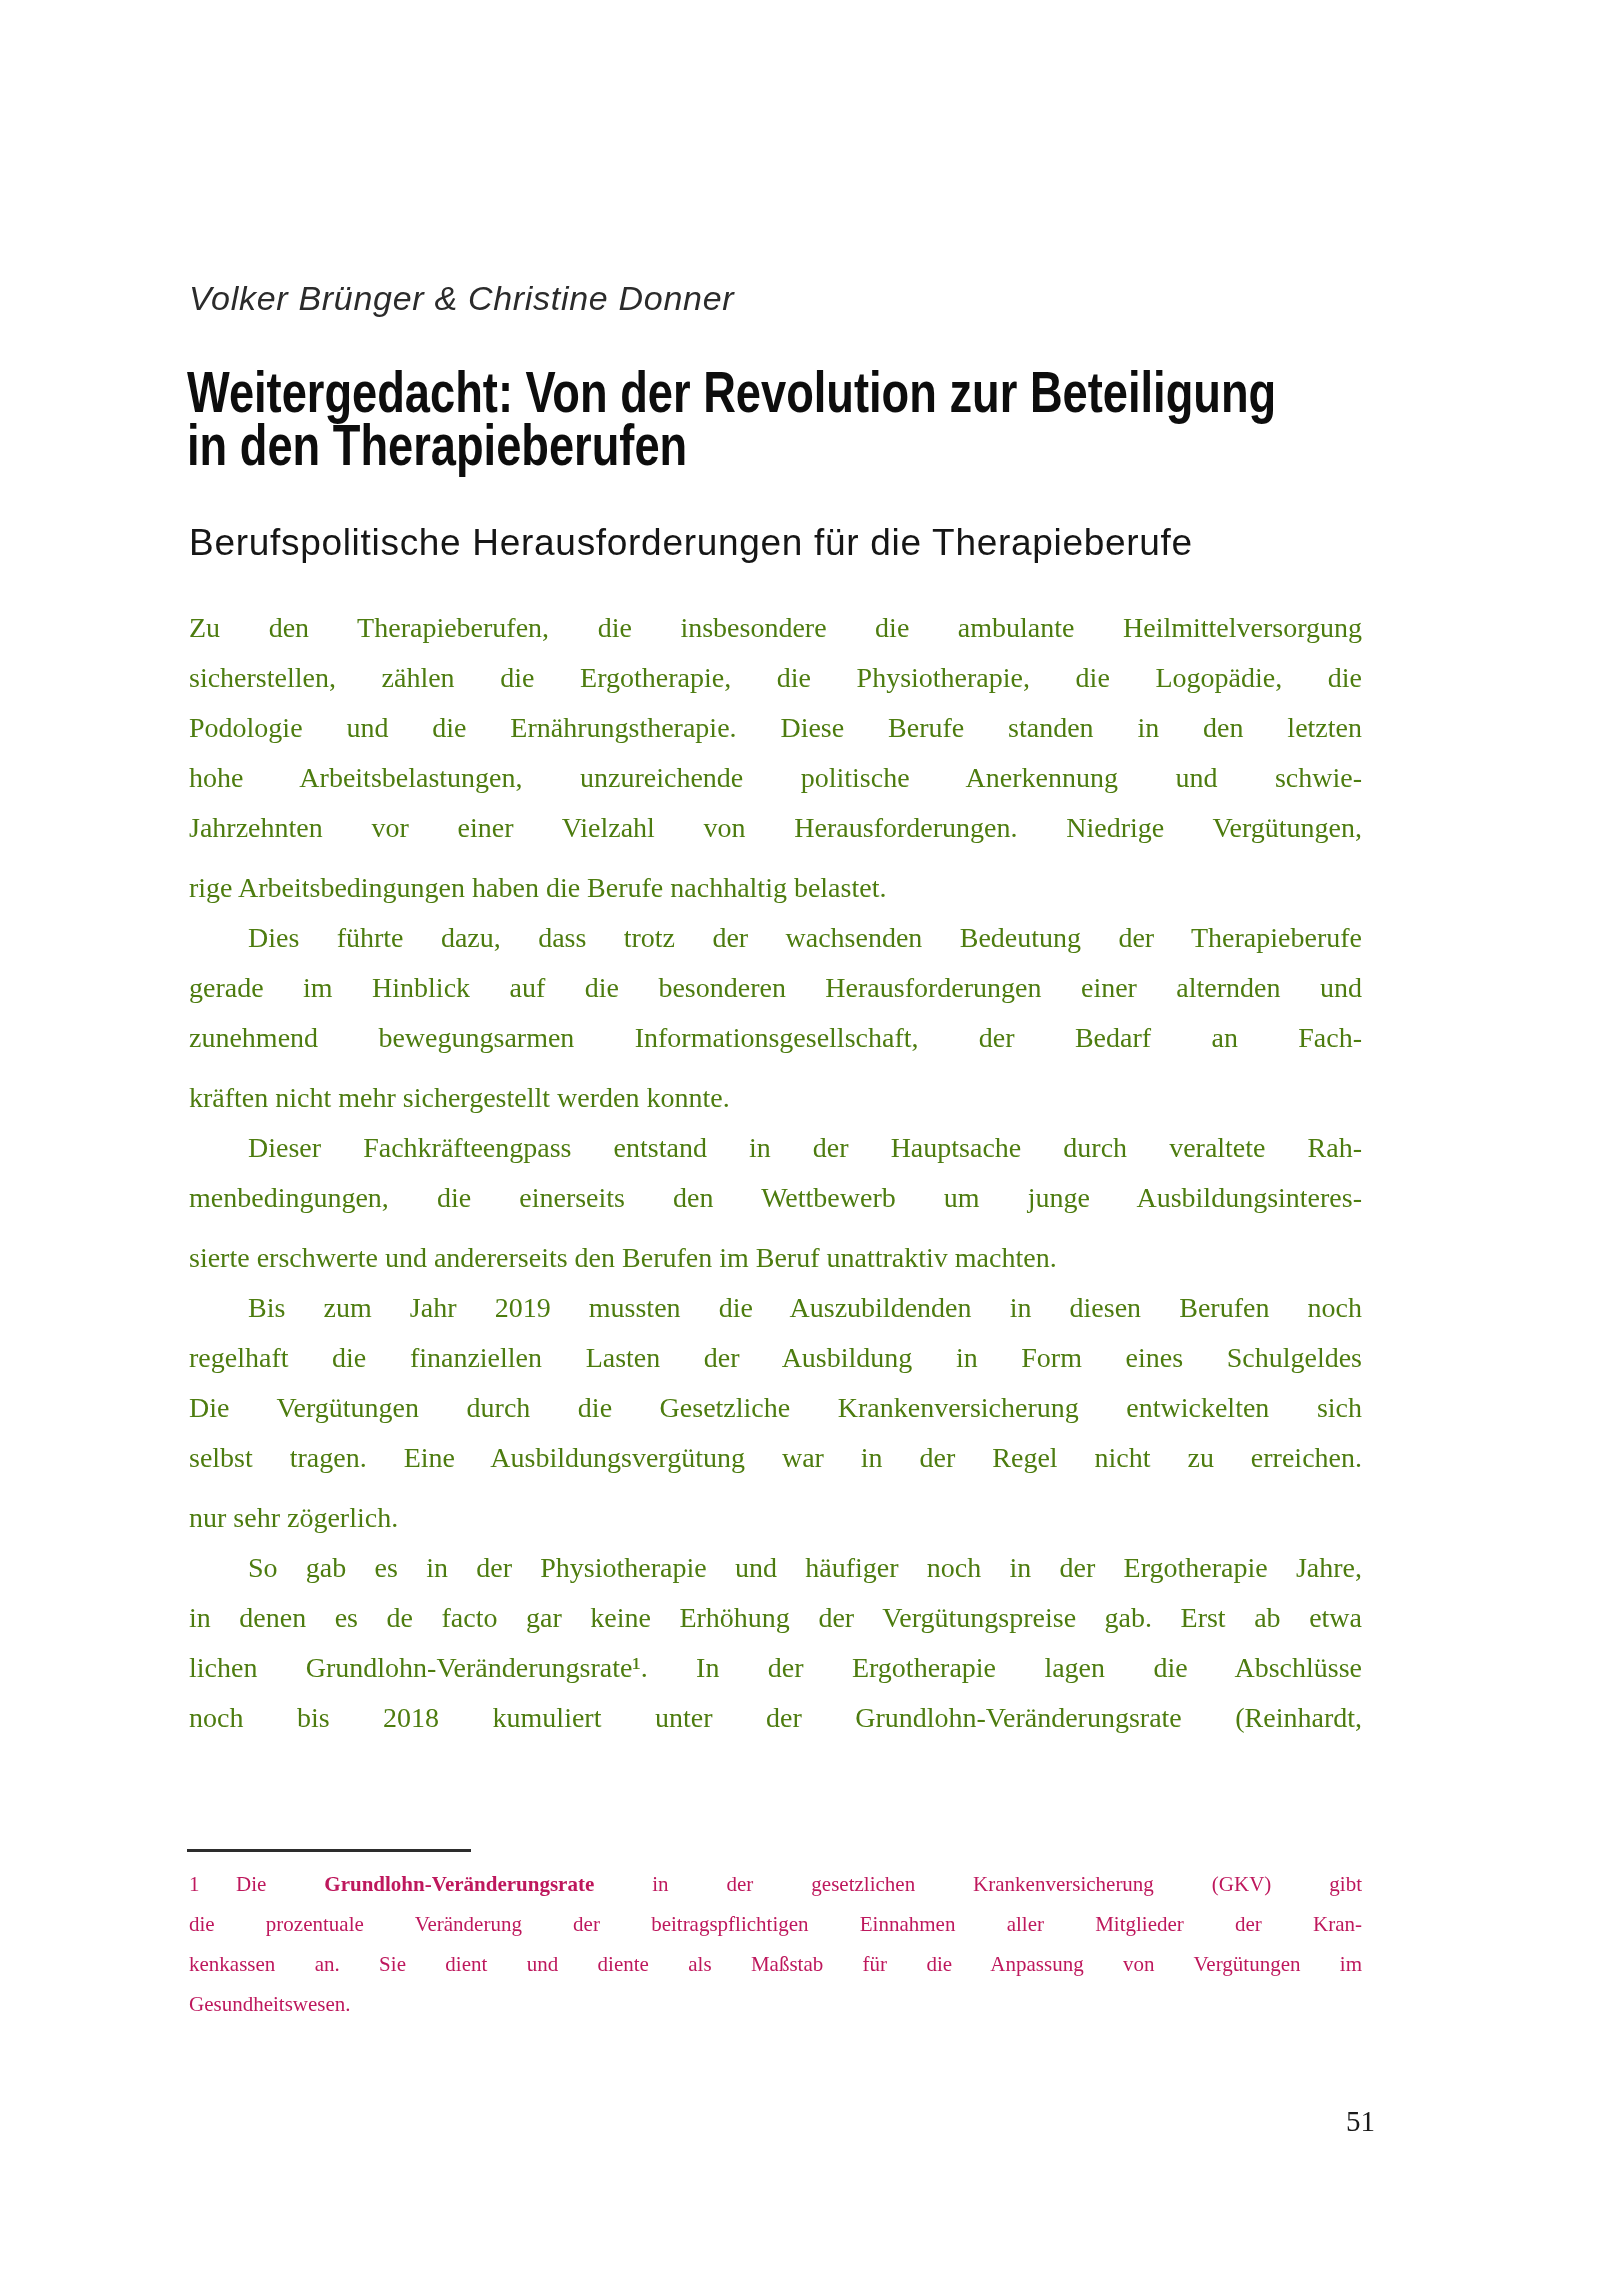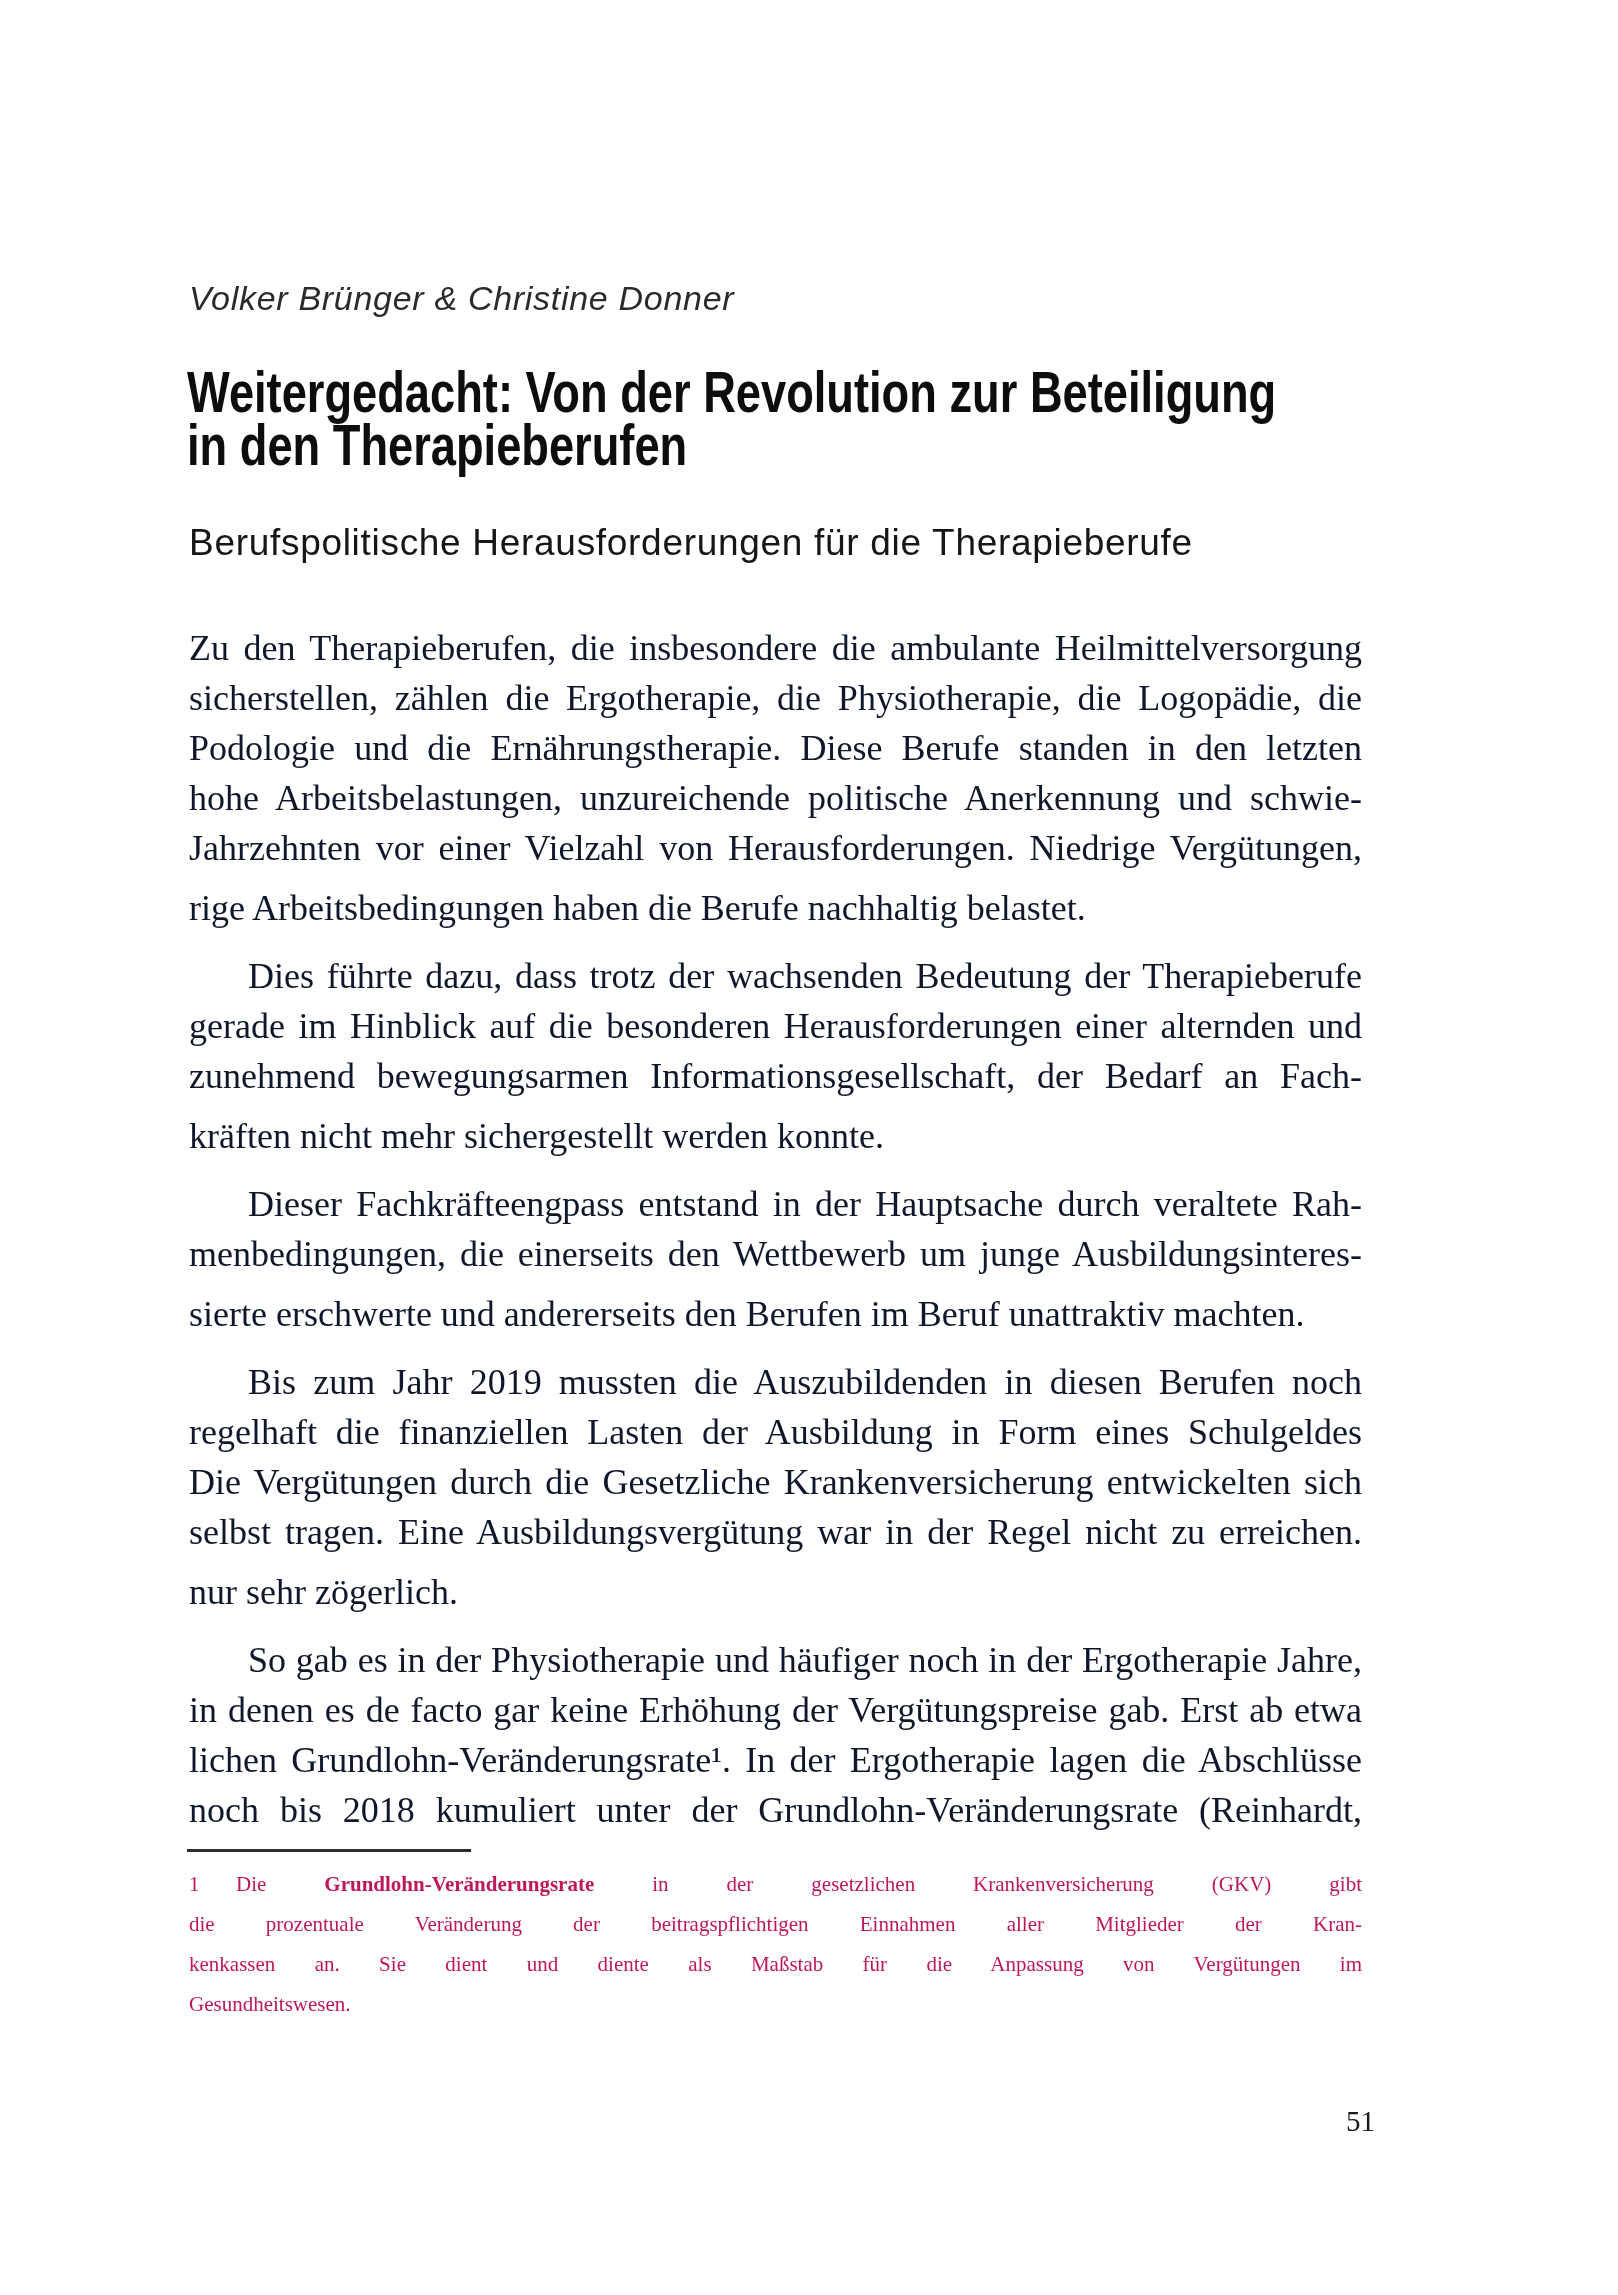--- a/index.html
+++ b/index.html
@@ -51,37 +51,37 @@
     font-weight: 400;
     font-size: 37px;
     line-height: 42px;
     letter-spacing: 0.7px;
     color: #161616;
     white-space: nowrap;
   }
   .body-text {
     position: absolute;
     left: 189px;
-    top: 623px;
+    top: 603px;
     width: 1173px;
-    font-size: 36px;
+    font-size: 28px;
     line-height: 50px;
-    color: #0f172a;
+    color: #4d7c0f;
   }
   .line {
     height: 50px;
     text-align: justify;
     text-align-last: justify;
   }
   .line.last {
     text-align: left;
     text-align-last: left;
     margin-top: 10px;
   }
-  .line.indent { text-indent: 59px; margin-top: 18px; }
+  .line.indent { text-indent: 59px; }
   .fn-rule {
     position: absolute;
     left: 187px;
     top: 1849px;
     width: 284px;
     height: 2.7px;
     background: #2d2d2d;
   }
   .footnote {
     position: absolute;

